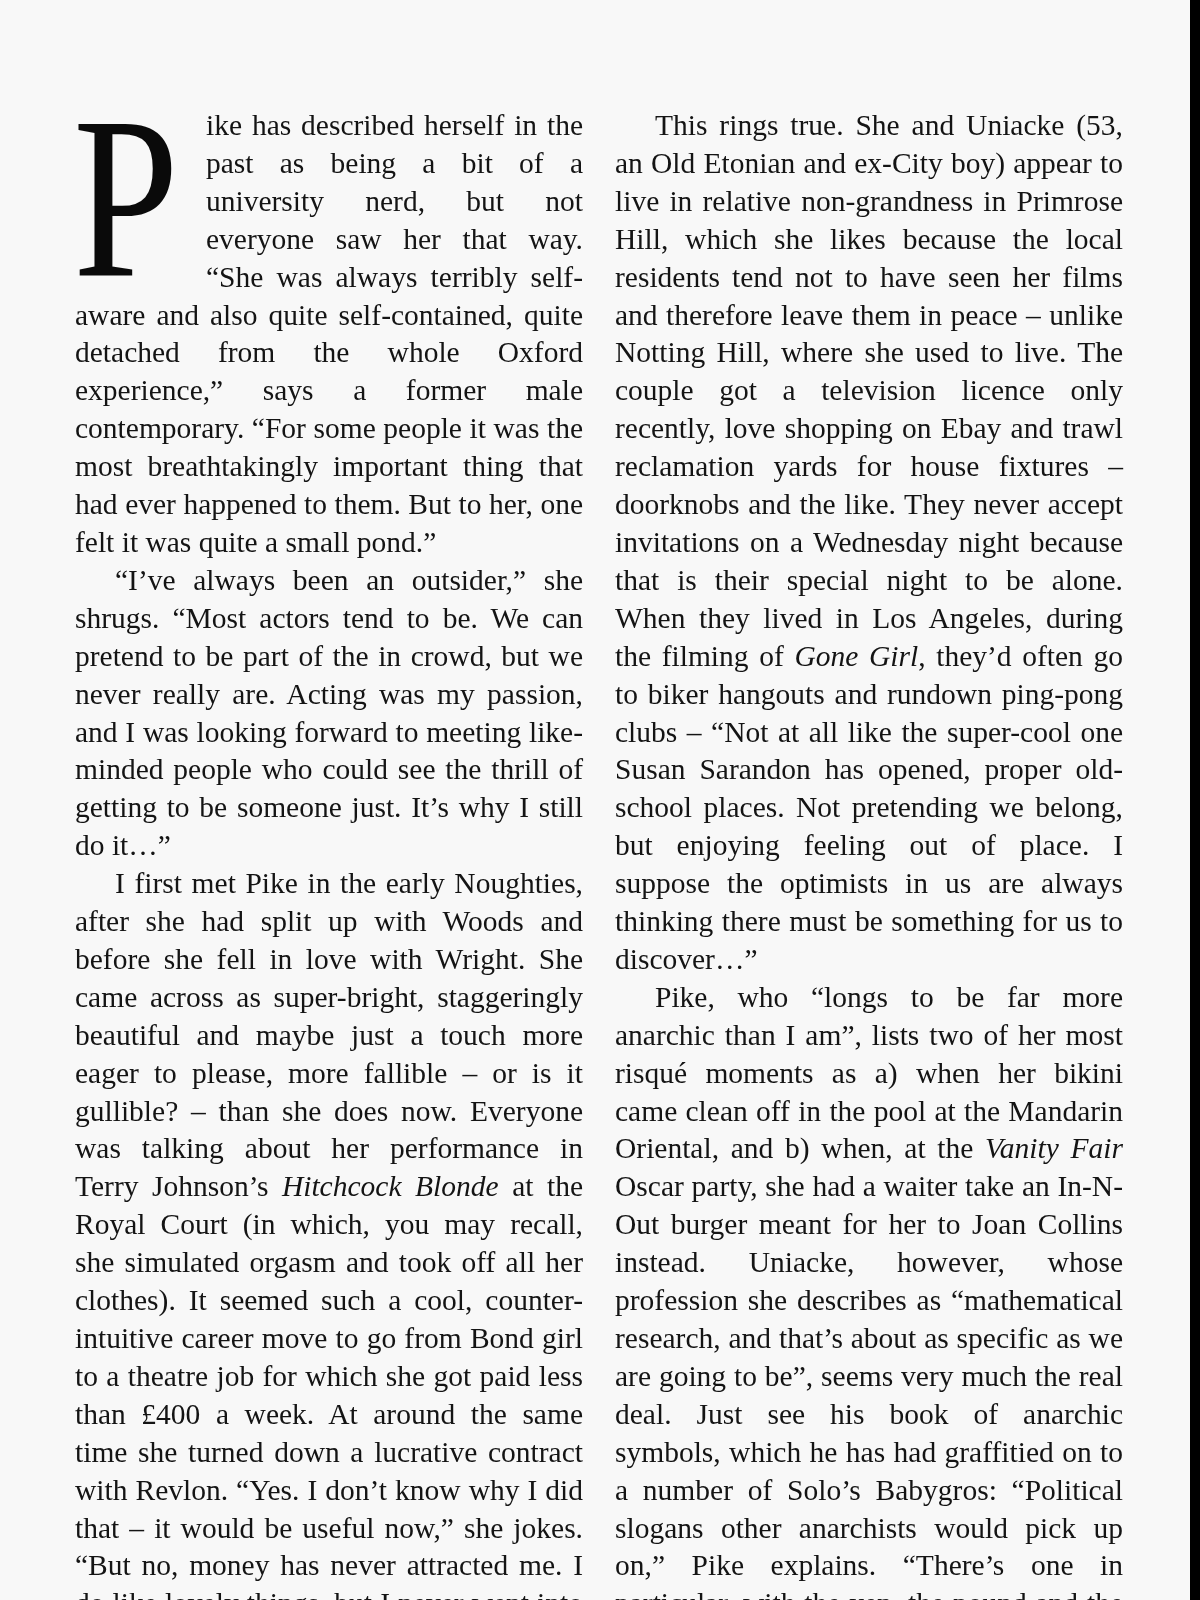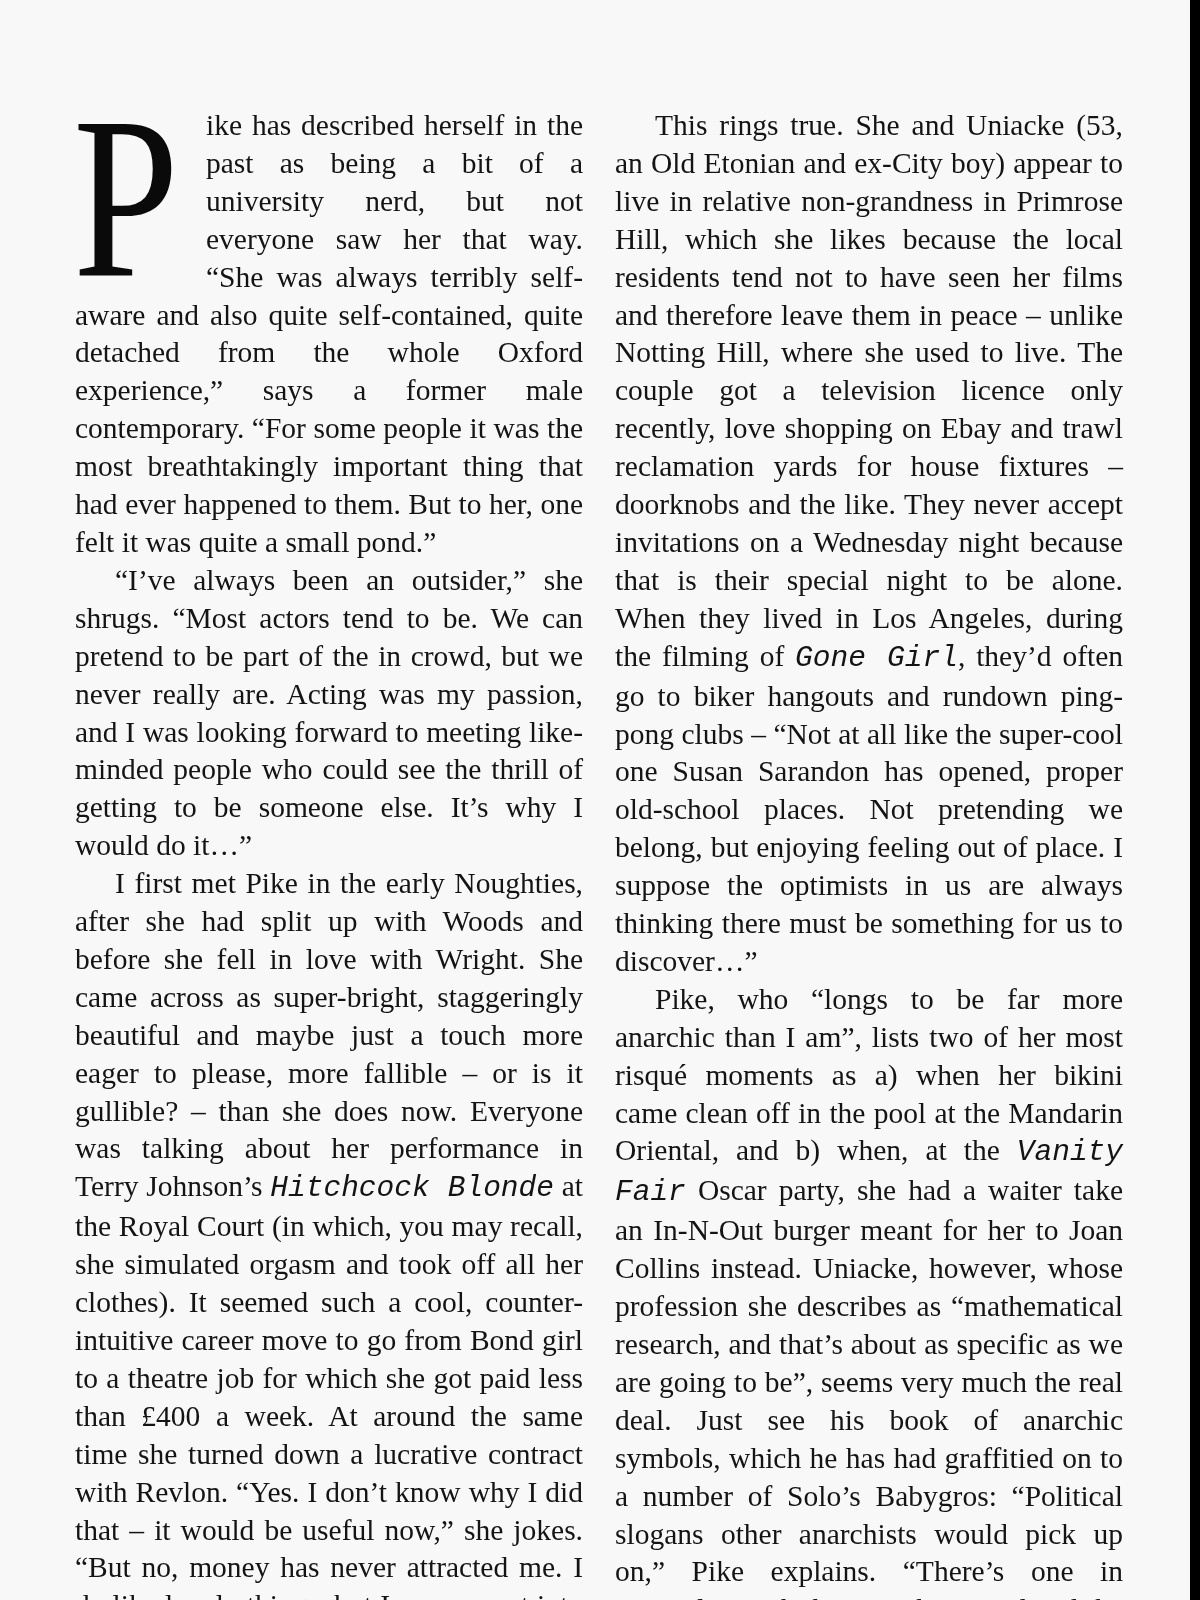--- a/index.html
+++ b/index.html
@@ -18,30 +18,30 @@
   }
   .col.left { left:75px; }
   .col.right { left:615px; }
   .col p { margin:0; text-indent:40px; }
   .col p.first { text-indent:0; }
   .dropcap {
     float:left; font-size:232px; line-height:160px; height:165px;
     margin:6px 18px 0 -2px; padding-top:4px; color:#0a0a0a;
     transform:scaleX(0.82); transform-origin:left top; width:115px;
   }
-  em { font-style:italic;font-family:Liberation Mono, monospace; }
+  em { font-style:italic; }
 </style>
 </head>
 <body>
 
 <div class="page">
 
   <div class="col left">
     <p class="first"><span class="dropcap">P</span><span>ike has described herself in the past as being a bit of a university nerd, but not everyone saw her that way. “She was always terribly self-aware and also quite self-contained, quite detached from the whole Oxford experience,” says a former male contemporary. “For some people it was the most breathtakingly important thing that had ever happened to them. But to her, one felt it was quite a small pond.”</span></p>
-    <p><span>“I’ve always been an outsider,” she shrugs. “Most actors tend to be. We can pretend to be part of the in crowd, but we never really are. Acting was my passion, and I was looking forward to meeting like-minded people who could see the thrill of getting to be someone else. It’s why I would do it…”</span></p>
+    <p><span>“I’ve always been an outsider,” she shrugs. “Most actors tend to be. We can pretend to be part of the in crowd, but we never really are. Acting was my passion, and I was looking forward to meeting like-minded people who could see the thrill of getting to be someone just. It’s why I still do it…”</span></p>
     <p><span>I first met Pike in the early Noughties, after she had split up with Woods and before she fell in love with Wright. She came across as super-bright, staggeringly beautiful and maybe just a touch more eager to please, more fallible – or is it gullible? – than she does now. Everyone was talking about her performance in Terry Johnson’s </span><em>Hitchcock Blonde</em><span> at the Royal Court (in which, you may recall, she simulated orgasm and took off all her clothes). It seemed such a cool, counter-intuitive career move to go from Bond girl to a theatre job for which she got paid less than £400 a week. At around the same time she turned down a lucrative contract with Revlon. “Yes. I don’t know why I did that – it would be useful now,” she jokes. “But no, money has never attracted me. I do like lovely things, but I never went into this business to make a fortune, I don’t think…”</span></p>
   </div>
 
   <div class="col right">
     <p><span>This rings true. She and Uniacke (53, an Old Etonian and ex-City boy) appear to live in relative non-grandness in Primrose Hill, which she likes because the local residents tend not to have seen her films and therefore leave them in peace – unlike Notting Hill, where she used to live. The couple got a television licence only recently, love shopping on Ebay and trawl reclamation yards for house fixtures – doorknobs and the like. They never accept invitations on a Wednesday night because that is their special night to be alone. When they lived in Los Angeles, during the filming of </span><em>Gone Girl</em><span>, they’d often go to biker hangouts and rundown ping-pong clubs – “Not at all like the super-cool one Susan Sarandon has opened, proper old-school places. Not pretending we belong, but enjoying feeling out of place. I suppose the optimists in us are always thinking there must be something for us to discover…”</span></p>
     <p><span>Pike, who “longs to be far more anarchic than I am”, lists two of her most risqué moments as a) when her bikini came clean off in the pool at the Mandarin Oriental, and b) when, at the </span><em>Vanity Fair</em><span> Oscar party, she had a waiter take an In-N-Out burger meant for her to Joan Collins instead. Uniacke, however, whose profession she describes as “mathematical research, and that’s about as specific as we are going to be”, seems very much the real deal. Just see his book of anarchic symbols, which he has had graffitied on to a number of Solo’s Babygros: “Political slogans other anarchists would pick up on,” Pike explains. “There’s one in particular, with the yen, the pound and the dollar, that they all recognise.”</span></p>
   </div>
 
 </div>
 

